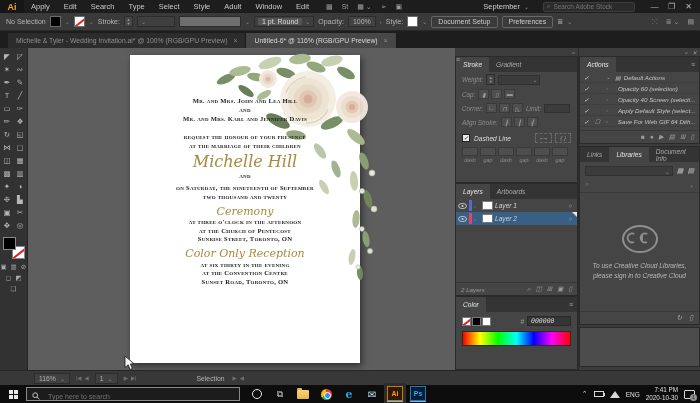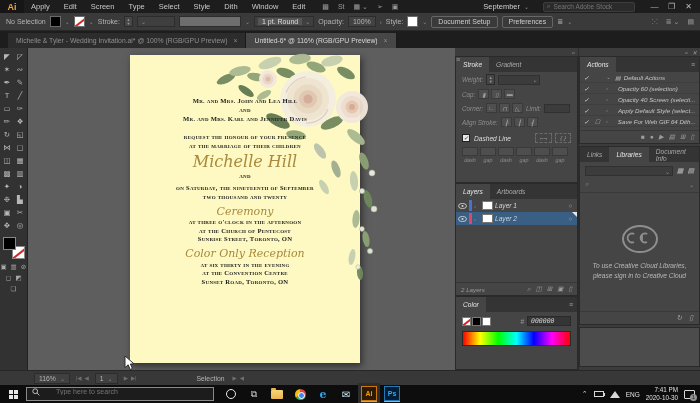--- a/index.html
+++ b/index.html
@@ -55,21 +55,21 @@
   .tool { width:13px; height:13px; display:flex; align-items:center; justify-content:center;
     color:#b8b8b8; font-size:7.5px; }
   .fswidget { position:relative; width:24px; height:24px; margin-top:4px; }
   .fs-fill { position:absolute; left:1px; top:1px; width:13px; height:13px; background:#000; border:1px solid #888; z-index:2; }
   .fs-stroke { position:absolute; right:1px; bottom:1px; width:13px; height:13px; background:#fff; border:1px solid #888; overflow:hidden; }
   .fs-stroke::after { content:""; position:absolute; left:-3px; top:5px; width:20px; height:2px; background:#d22; transform:rotate(-38deg); }
   .minirow { display:flex; gap:2px; margin-top:3px; color:#aaa; font-size:6.5px; }
   .minirow span { width:8px; text-align:center; }
 
   .canvas { flex:1; position:relative; background:#5e5e5e; overflow:hidden; }
-  .artboard { position:absolute; left:102px; top:7px; width:230px; height:308px; background:#fef9c3;
+  .artboard { position:absolute; left:102px; top:7px; width:230px; height:308px; background:#ffffff;
     box-shadow:2px 3px 7px rgba(0,0,0,0.5); }
   .floral { position:absolute; top:-4px; right:-26px; width:170px; height:240px; overflow:visible; }
   .invite { position:relative; z-index:2; padding-top:42px; display:flex; flex-direction:column; align-items:center; }
   .line { line-height:1.35; }
   .caps { font-family:"Liberation Serif",serif; font-variant:small-caps; font-weight:600;
     font-size:6.6px; letter-spacing:0.25px; color:#1c1c1c; }
   .script { font-family:"DejaVu Serif",serif; font-style:italic; color:#a8893d; }
   .lg { font-size:16px; line-height:1.15; }
   .md { font-size:11px; line-height:1.2;text-align:right; }
   .gap { margin-top:9px; }
@@ -166,22 +166,22 @@
   .st-box { height:11px; background:#404040; border:1px solid #2c2c2c; display:flex; align-items:center;
     gap:4px; padding:0 4px; }
   .st-dim { color:#6f6f6f; font-size:5.5px; display:flex; gap:3px; }
   .st-tool { margin-left:54px; display:flex; align-items:center; gap:8px; }
 
   
   .taskbar { height:18px; background:#0d0d0d; display:flex; align-items:center; }
   .startbtn { width:26px; height:18px; display:flex; align-items:center; justify-content:center; }
   .winlogo { display:grid; grid-template-columns:4px 4px; grid-template-rows:4px 4px; gap:1px; }
   .winlogo i { background:#e8e8e8; }
-  .tsearch { width:188px; height:14px; background:#1c1c1c; border:1px solid #8a8a8a; display:flex;
-    align-items:flex-start; gap:16px; padding:0 5px; }
+  .tsearch { width:214px; height:14px; background:#1c1c1c; border:1px solid #8a8a8a; display:flex;
+    align-items:flex-end; gap:8px; padding:0 5px; }
   .tsearch input { flex:1; background:transparent; border:none; outline:none; color:#bdbdbd; font-size:7px; }
   .tbicons { display:flex; align-items:center; gap:7px; margin-left:9px; }
   .tbi { width:16px; height:16px; display:flex; align-items:center; justify-content:center; font-size:10px; position:relative; }
   .cortana { width:10px; height:10px; border:1.5px solid #e8e8e8; border-radius:50%; }
   .taskview { color:#d5d5d5; font-size:9px; }
   .folder { width:12px; height:9px; background:linear-gradient(#f7d378,#e8b54d); border-radius:1px; position:relative; }
   .folder::before { content:""; position:absolute; top:-2px; left:0; width:5px; height:2px; background:#e8b54d; border-radius:1px 1px 0 0; }
   .chrome { width:11px; height:11px; border-radius:50%;
     background:conic-gradient(#ea4335 0 33%,#34a853 33% 66%,#fbbc05 66% 100%); position:relative; }
   .chrome::after { content:""; position:absolute; left:3px; top:3px; width:5px; height:5px; background:#4285f4;
@@ -210,25 +210,25 @@
 <body>
 
 <div class="app">
 
   <div class="menubar">
     <div class="ailogo">Ai</div>
     <div style="display:flex;">
 
     <div class="menu-item">Apply</div>
         <div class="menu-item">Edit</div>
-        <div class="menu-item">Screen</div>
+        <div class="menu-item">Search</div>
         <div class="menu-item">Type</div>
         <div class="menu-item">Select</div>
         <div class="menu-item">Style</div>
-        <div class="menu-item">Dith</div>
+        <div class="menu-item">Adult</div>
         <div class="menu-item">Window</div>
         <div class="menu-item">Edit</div>
       </div>
     <div class="mb-icons">
 
     <span class="mb-ic">▩</span>
         <span class="mb-ic">St</span>
         <span class="mb-ic">▦ ⌄</span>
         <span class="mb-ic">➢</span>
         <span class="mb-ic">▣</span>

